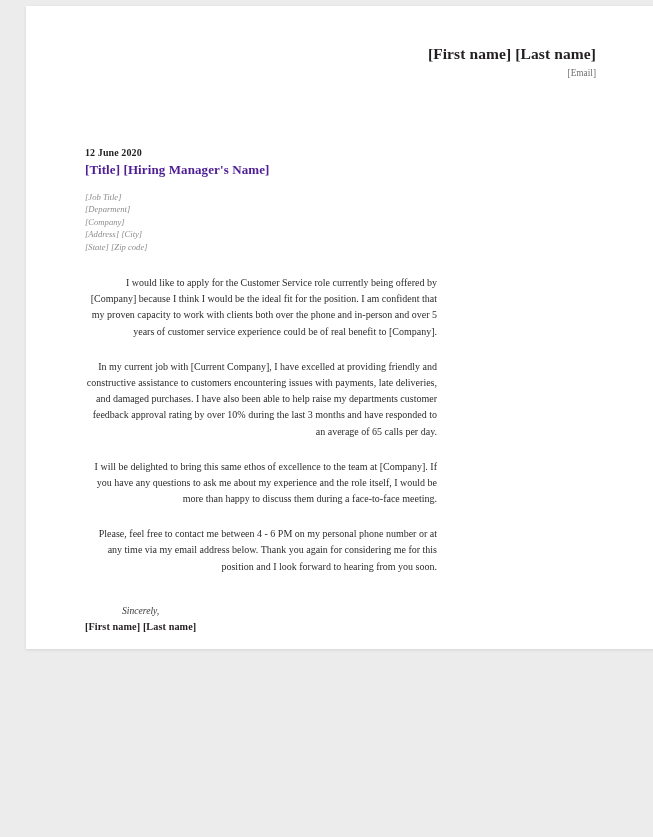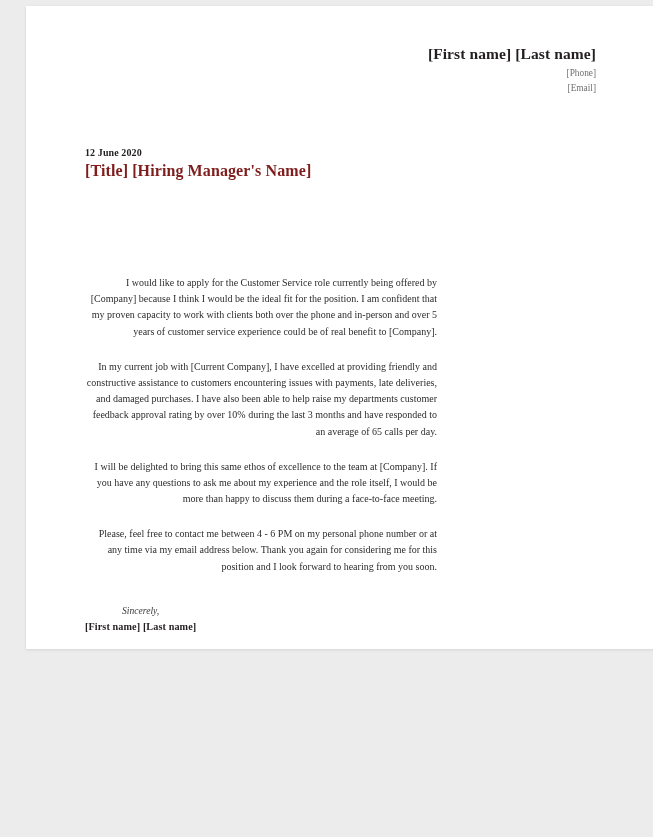--- a/index.html
+++ b/index.html
@@ -64,23 +64,23 @@
     top: 141px;
     font-size: 10px;
     font-weight: bold;
     color: #231f20;
     letter-spacing: 0.1px;
   }
   .recipient-title {
     position: absolute;
     left: 59px;
     top: 156px;
-    font-size: 16px;
+    font-size: 13px;
     font-weight: bold;
-    color: #7f1d1d;
+    color: #4c1d95;
     letter-spacing: 0.1px;
   }
 
   .recipient-address {
     position: absolute;
     left: 59px;
     top: 185px;
     font-size: 8.6px;
     font-style: italic;
     color: #8d8d8d;
@@ -130,29 +130,35 @@
 </style>
 </head>
 <body>
 
 <div class="page">
   <div class="inner">
 
     <div class="letterhead">
       <div class="sender-name">[First name]  [Last name]</div>
       <div class="contact-block">
-        <div class="contact-line">[Phone]</div>
         <div class="contact-line">[Email]</div>
       </div>
     </div>
 
     <div class="date-line">12 June 2020</div>
 
     <div class="recipient-title">[Title] [Hiring Manager's Name]</div>
 
+    <div class="recipient-address">
+      <div>[Job Title]</div>
+      <div>[Deparment]</div>
+      <div>[Company]</div>
+      <div>[Address] [City]</div>
+      <div>[State] [Zip code]</div>
+    </div>
 
     <div class="body-block">
       <p class="para">I would like to apply for the Customer Service role currently being offered by [Company] because I think I would be the ideal fit for the position. I am confident that my proven capacity to work with clients both over the phone and in-person and over 5 years of customer service experience could be of real benefit to [Company].</p>
       <p class="para">In my current job with [Current Company], I have excelled at providing friendly and constructive assistance to customers encountering issues with payments, late deliveries, and damaged purchases. I have also been able to help raise my departments customer feedback approval rating by over 10% during the last 3 months and have responded to an average of 65 calls per day.</p>
       <p class="para">I will be delighted to bring this same ethos of excellence to the team at [Company]. If you have any questions to ask me about my experience and the role itself, I would be more than happy to discuss them during a face-to-face meeting.</p>
       <p class="para">Please, feel free to contact me between 4 - 6 PM on my personal phone number or at any time via my email address below. Thank you again for considering me for this position and I look forward to hearing from you soon.</p>
     </div>
 
     <div class="closing">Sincerely,</div>
 

